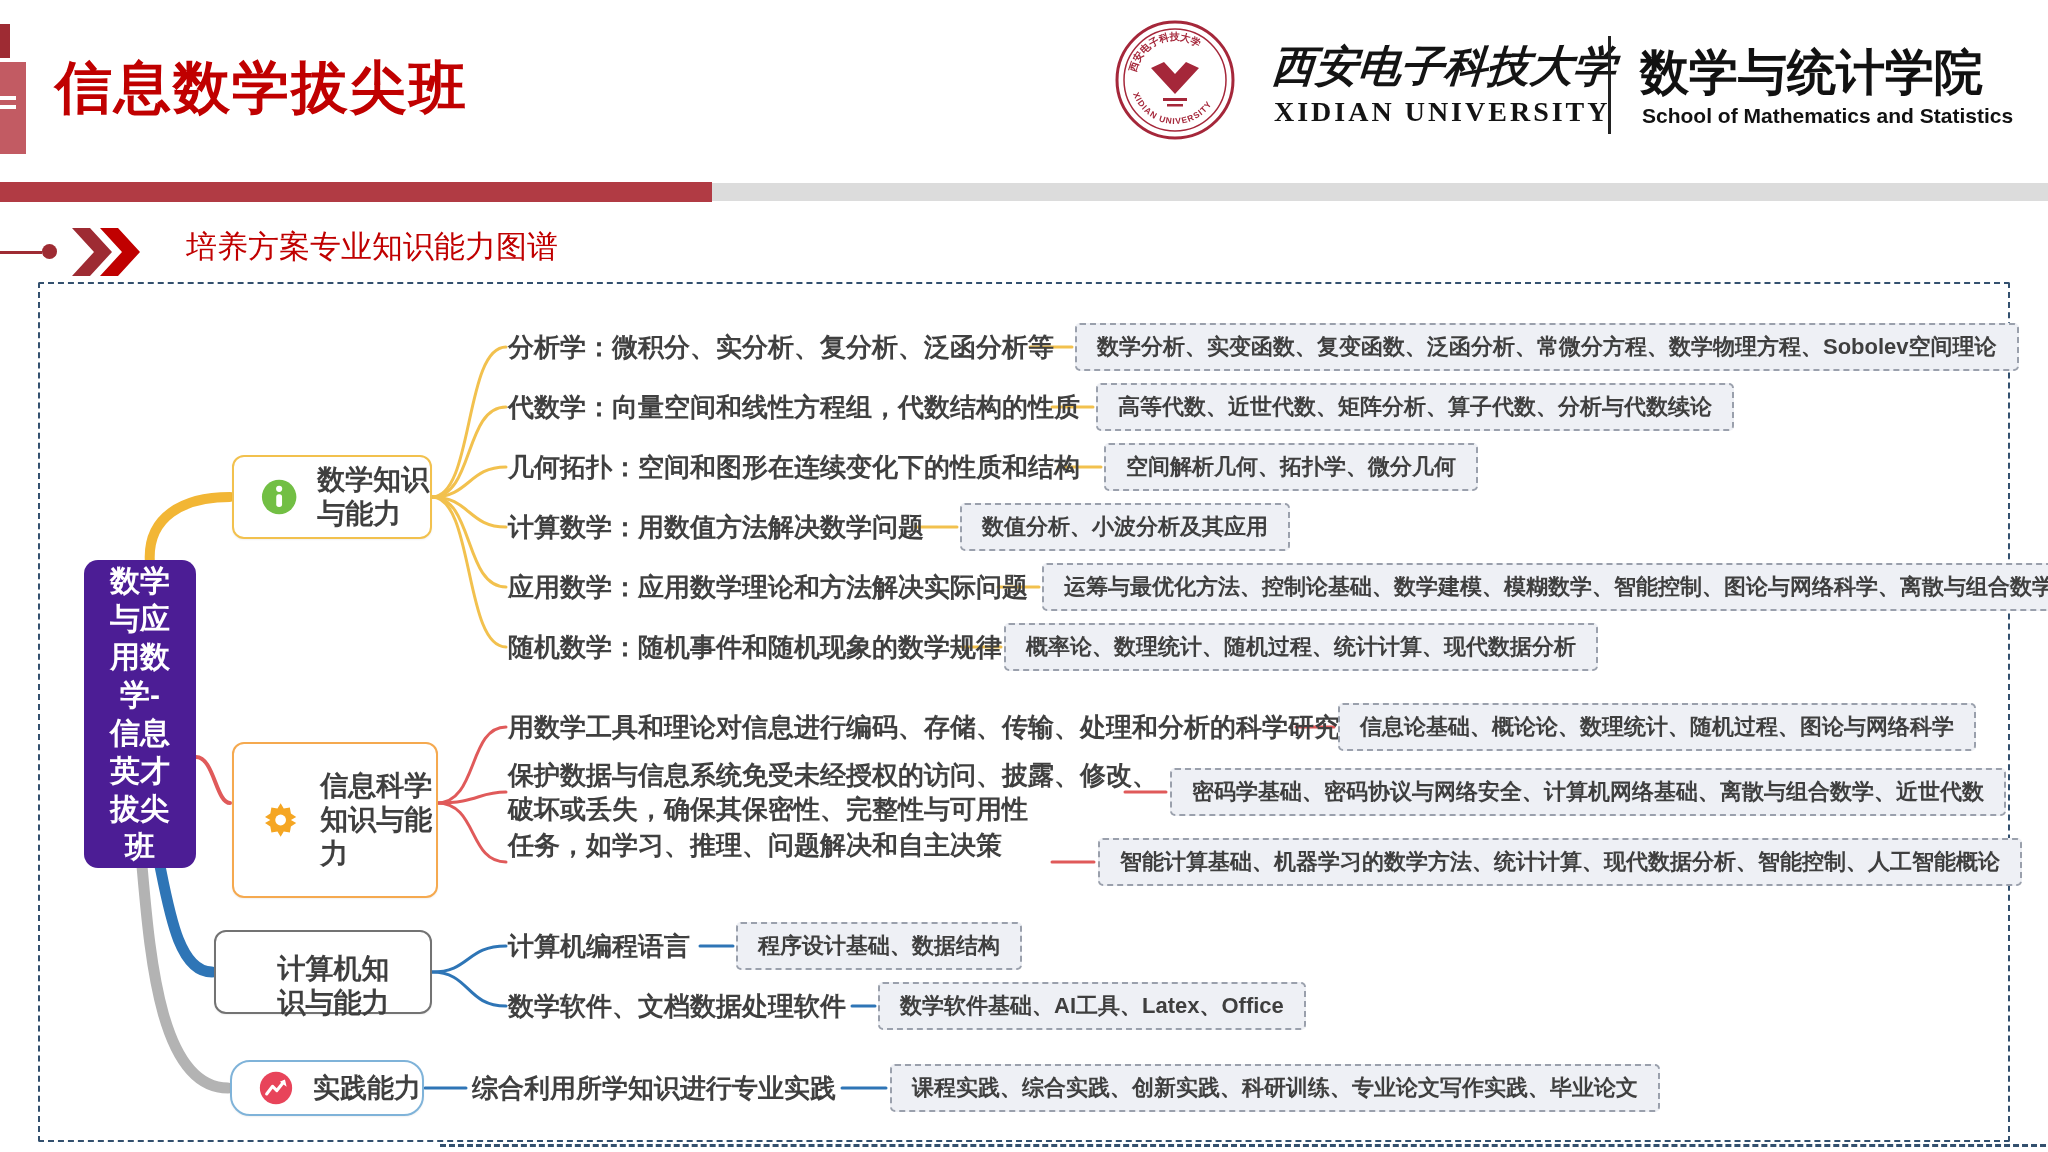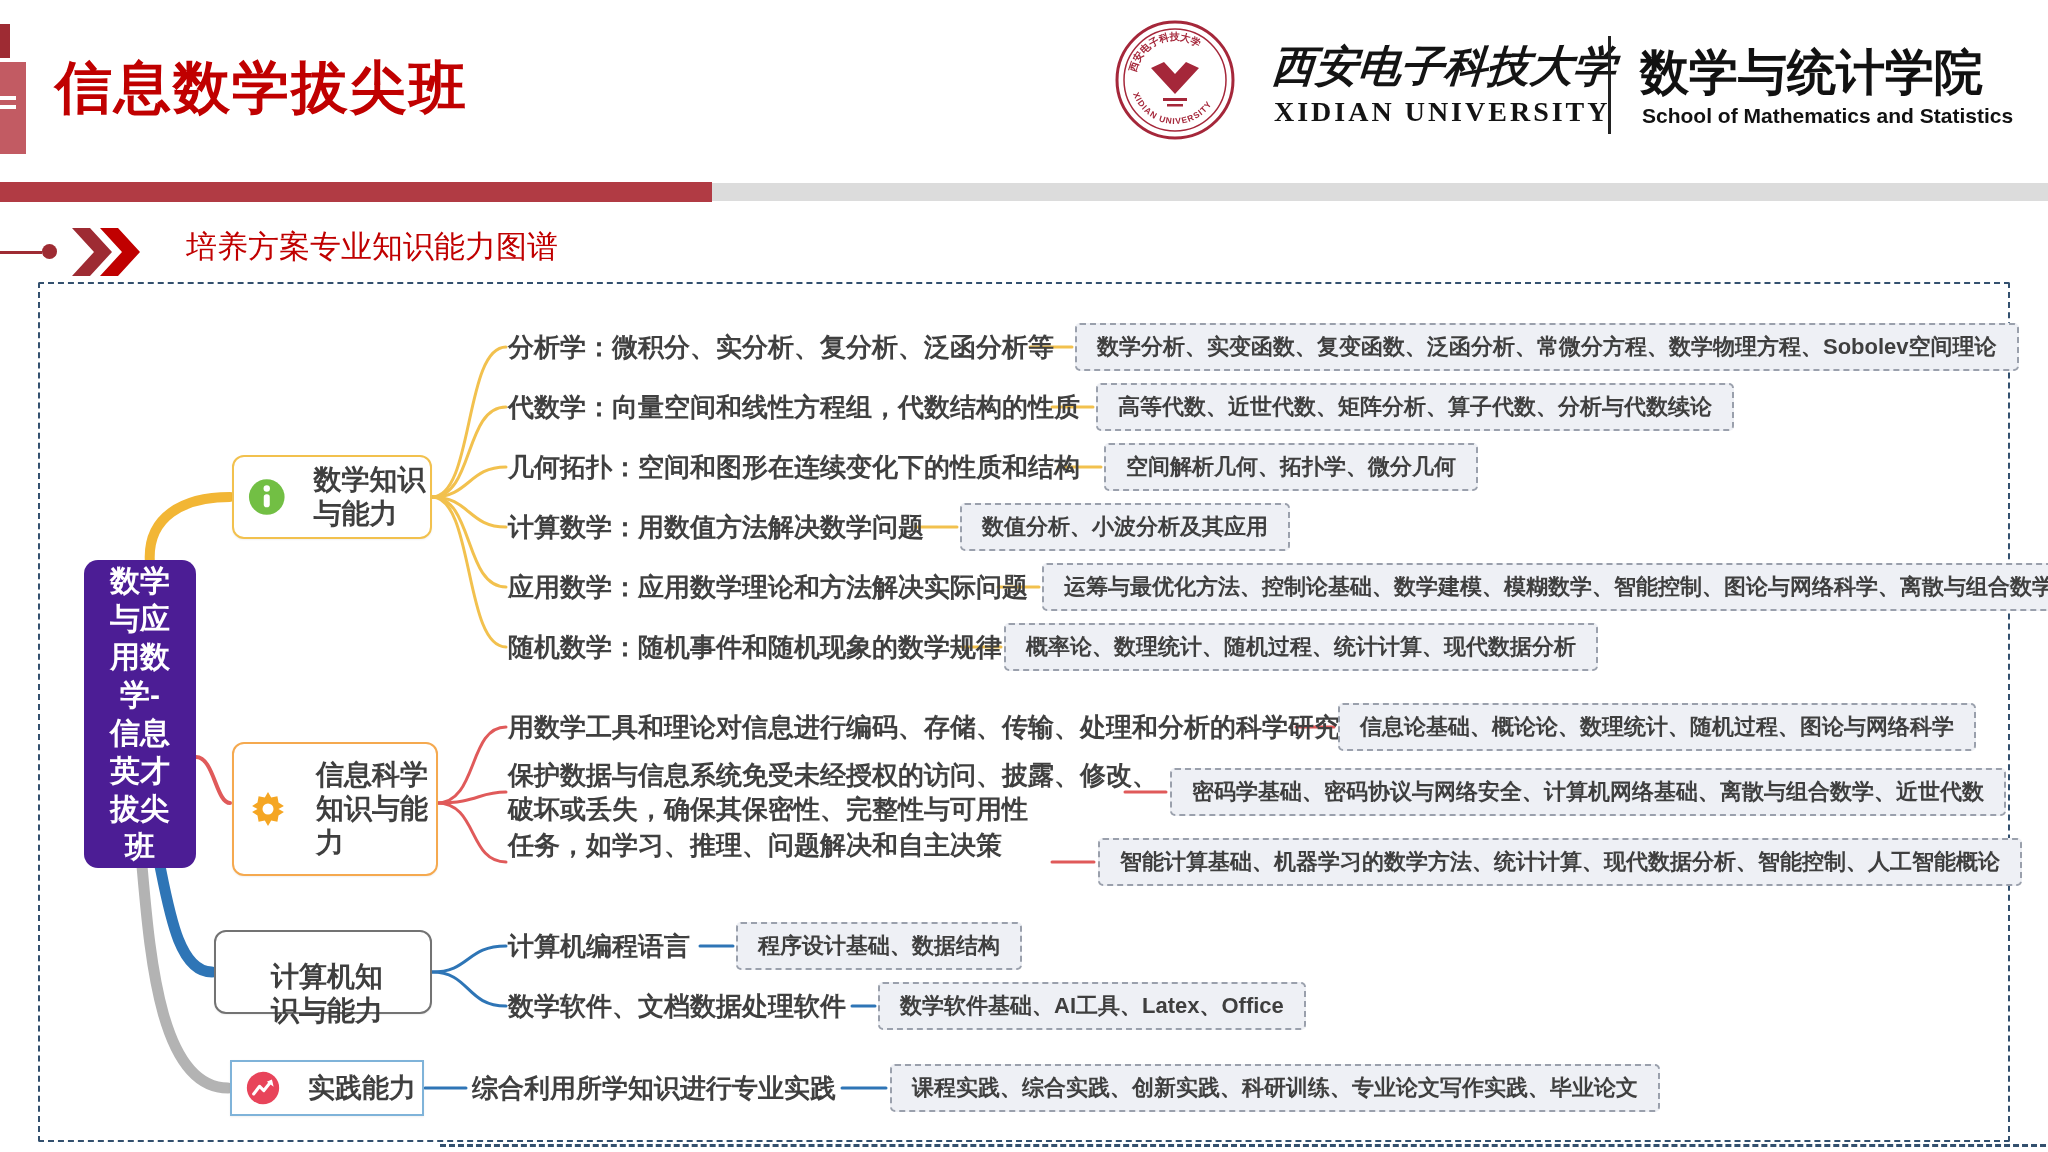--- a/index.html
+++ b/index.html
@@ -24,21 +24,21 @@
   
   .map-frame{position:absolute;left:38px;top:282px;width:1968px;height:856px;
     border:2px dashed #33506E;border-radius:2px;}
   .bottom-dash{position:absolute;left:440px;top:1144px;width:1606px;height:0;border-top:3px dashed #33506E;}
   
   .root-node{position:absolute;left:84px;top:560px;width:112px;height:308px;background:#4c1d95;
     border-radius:14px;display:flex;align-items:center;justify-content:center;}
   .root-label{width:62px;font-size:30px;line-height:38px;font-weight:700;color:#fff;
     text-align:center;word-break:break-all;}
   .node{position:absolute;background:#fff;border-radius:12px;display:flex;align-items:center;
-    gap:28px;padding-left:14px;box-sizing:border-box;box-shadow:0 1px 2px rgba(0,0,0,0.06);font-family:Liberation Serif, serif;}
+    gap:20px;padding-left:27px;box-sizing:border-box;box-shadow:0 1px 2px rgba(0,0,0,0.06);font-family:Liberation Serif, serif;}
   .node-label{font-size:28px;font-weight:800;color:#3F3F3F;line-height:34px;word-break:break-all;width:118px;}
   .node-label.one-line{width:auto;white-space:nowrap;}
   
   .item{position:absolute;font-size:26px;font-weight:800;color:#404040;white-space:nowrap;line-height:34px;}
   .leaf{position:absolute;font-size:22px;font-weight:700;color:#3F3F3F;white-space:nowrap;
     background:#EEF0F5;border:2px dashed #9AA0AC;border-radius:5px;padding:9px 20px;line-height:26px;}
   svg{display:block;}
 </style>
 </head>
 <body>
@@ -135,36 +135,36 @@
 
 <div class="node" style="left:232px;top:455px;width:200px;height:84px;border:2px solid #F2C14E;">
   <svg width="38" height="38" viewBox="0 0 40 40">
     <circle cx="20" cy="20" r="19" fill="#72BF44"></circle>
     <circle cx="20" cy="11" r="3.4" fill="#fff"></circle>
     <rect x="16.8" y="17" width="6.4" height="14" rx="3" fill="#fff"></rect>
   </svg>
   <div class="node-label">数学知识与能力</div>
 </div>
 
-<div class="node" style="left:232px;top:742px;width:206px;height:134px;border:2px solid #F5A94F;">
+<div class="node" style="left:232px;top:742px;width:206px;height:156px;border:2px solid #F5A94F;">
   <svg width="40" height="40" viewBox="0 0 40 40">
     <path fill="#F5A623" d="M20 3l3.2 5.4 6.2-1.1 1.1 6.2L35.9 17l-5.4 3 5.4 3-5.4 3.5-1.1 6.2-6.2-1.1L20 37l-3.2-5.4-6.2 1.1-1.1-6.2L4.1 23l5.4-3-5.4-3 5.4-3.5 1.1-6.2 6.2 1.1z"></path>
     <circle cx="20" cy="20" r="5.5" fill="#fff"></circle>
   </svg>
   <div class="node-label">信息科学知识与能力</div>
 </div>
 
 <div class="node" style="left:214px;top:930px;width:218px;height:84px;border:2px solid #737373;flex-direction:column;">
   <svg width="38" height="38" viewBox="0 0 40 40">
     <polygon fill="#5B9BE8" points="20,2 25.5,14.5 39,15.5 28.5,24 32,37.5 20,30 8,37.5 11.5,24 1,15.5 14.5,14.5"></polygon>
   </svg>
   <div class="node-label">计算机知识与能力</div>
 </div>
 
-<div class="node" style="left:230px;top:1060px;width:194px;height:56px;border:2px solid #7FB3D9;border-radius:0;">
+<div class="node" style="left:230px;top:1060px;width:194px;height:56px;border:2px solid #7FB3D9;border-radius:20px;">
   <svg width="34" height="34" viewBox="0 0 40 40">
     <circle cx="20" cy="20" r="19" fill="#E8445A"></circle>
     <polyline points="9,27 16,18 21,23 29,13" fill="none" stroke="#fff" stroke-width="3.6" stroke-linecap="round" stroke-linejoin="round"></polyline>
     <polygon points="30.5,10 32.5,18.5 24.5,12.5" fill="#fff"></polygon>
   </svg>
   <div class="node-label one-line" style="font-size:27px">实践能力</div>
 </div>
 
 <div class="item" style="left:508px;top:330px">分析学：微积分、实分析、复分析、泛函分析等</div>
 <div class="item" style="left:508px;top:390px">代数学：向量空间和线性方程组，代数结构的性质</div>

